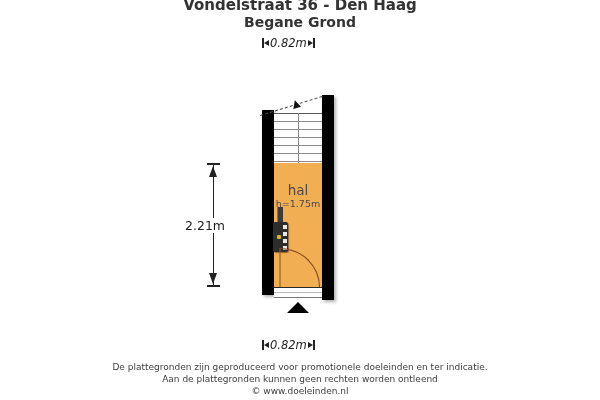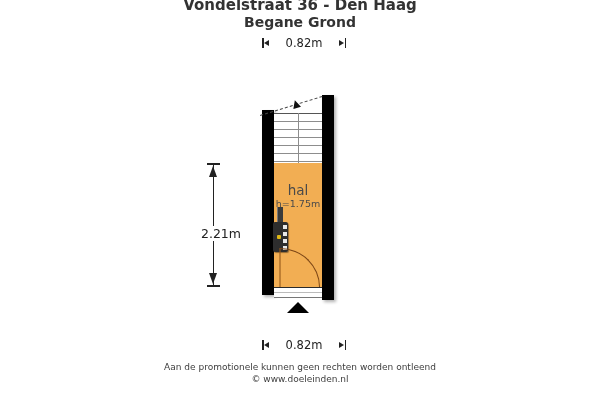--- a/index.html
+++ b/index.html
@@ -17,21 +17,21 @@
     font-size:15px;font-weight:bold;color:#333;
   }
   .subtitle{
     left:0;right:0;top:14px;text-align:center;
     font-size:14px;font-weight:bold;color:#333;
   }
 
   
   .hdim{
     left:262px;width:84px;height:14px;
-    display:flex;align-items:center;justify-content:space-between;gap:1px;
+    display:flex;align-items:center;justify-content:flex-start;gap:1px;font-style:italic;
   }
   .hdim.top{top:36px;}
   .hdim.bottom{top:338px;}
   .hdim .lbl{font-size:11.5px;color:#222;line-height:14px;}
   .dim-end{position:relative;width:7px;height:10px;flex:0 0 7px;}
   .dim-end .bar{position:absolute;top:0;bottom:0;width:1.5px;background:#222;}
   .dim-end.left .bar{left:0;}
   .dim-end.right .bar{right:0;}
   .dim-end .arr{position:absolute;top:2px;width:0;height:0;
     border-top:3px solid transparent;border-bottom:3px solid transparent;}
@@ -43,21 +43,21 @@
   .vdim .line{position:absolute;left:30px;top:1px;width:1px;height:122px;background:#222;}
   .vdim .cap{position:absolute;left:24px;width:13px;height:2px;background:#222;}
   .vdim .cap.top{top:0;}
   .vdim .cap.bot{bottom:0;}
   .vdim .arrow-up{position:absolute;left:26px;top:3px;width:0;height:0;
     border-left:4.5px solid transparent;border-right:4.5px solid transparent;
     border-bottom:11px solid #222;}
   .vdim .arrow-down{position:absolute;left:26px;bottom:3px;width:0;height:0;
     border-left:4.5px solid transparent;border-right:4.5px solid transparent;
     border-top:11px solid #222;}
-  .vdim .vlbl{position:absolute;left:0;width:60px;top:60px;text-align:right;}
+  .vdim .vlbl{position:absolute;left:0;width:60px;top:52px;text-align:left;}
   .vdim .vlbl span{display:inline-block;background:#fff;padding:0 2px;
     font-size:12.5px;color:#222;}
 
   
   .plan{left:262px;top:95px;width:80px;height:218px;}
   .wall{position:absolute;background:#000;
     box-shadow:2px 2px 3px rgba(0,0,0,0.30);}
   .wall.right{left:60px;top:0;width:12px;height:205px;}
   .wall.left{left:0;top:15px;width:12px;height:185px;}
 
@@ -178,15 +178,16 @@
       <span class="arr"></span>
     </span>
   <span class="lbl">0.82m</span>
   <span class="dim-end right">
       <span class="bar"></span>
       <span class="arr"></span>
     </span>
 </div>
 
 <div class="abs footer">
-  <p>Aan de promotionele kunnen geen rechten worden ontleend</p>
+  <p>De plattegronden zijn geproduceerd voor promotionele doeleinden en ter indicatie.</p>
+  <p>Aan de plattegronden kunnen geen rechten worden ontleend</p>
   <p>© www.doeleinden.nl</p>
 </div>
 
 </body></html>

